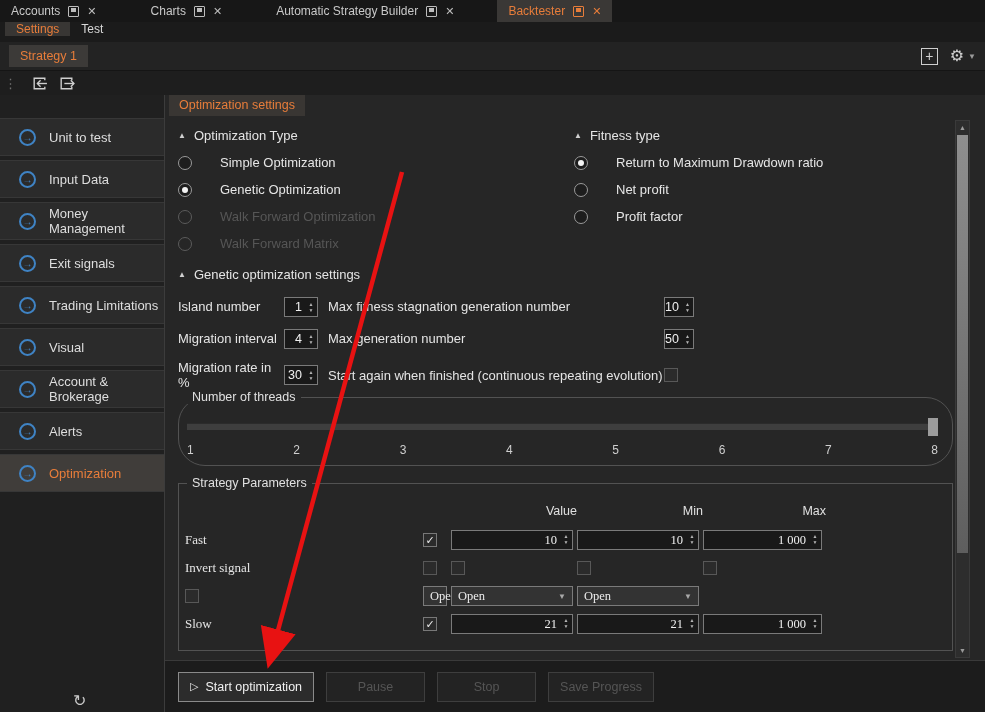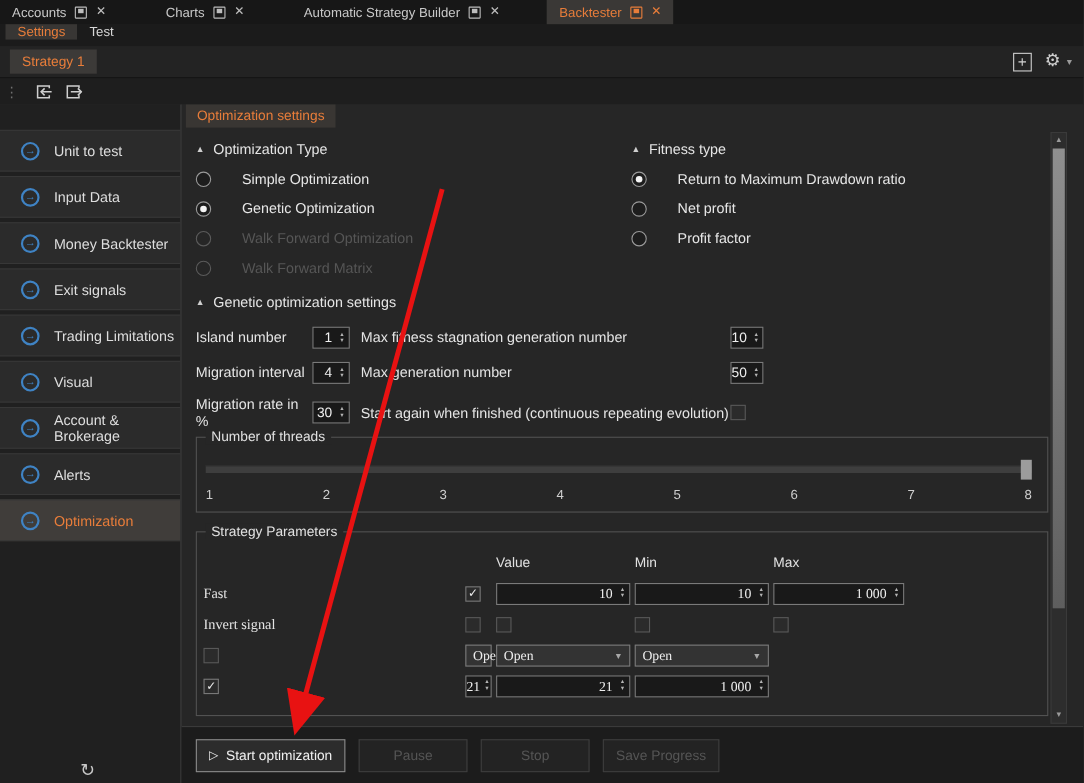--- a/index.html
+++ b/index.html
@@ -82,30 +82,30 @@
   .spin .arrows { width: 12px; display: flex; flex-direction: column; align-items: center; justify-content: center; gap: 2px; color: #b5b5b5; }
   .spin .arrows span { font-size: 5px; line-height: 4px; }
 
   .cb { width: 14px; height: 14px; background: #2b2b2b; border: 1px solid #787878; display: flex; align-items: center; justify-content: center; flex: none; }
   .cb.dim { border-color: #585858; }
   .cb.checked::after { content: "✓"; color: #ececec; font-size: 11px; line-height: 1; }
 
   .groupbox { border: 1px solid #525252; position: relative; padding: 20px 12px 8px 6px; }
   .gb-title { position: absolute; top: -8px; left: 8px; background: #262626; padding: 0 5px; font-size: 12.5px; color: #e0e0e0; white-space: nowrap; }
 
-  .threads-box { margin-top: 16px; }
+  .threads-box { margin-top: 16px; border-radius: 27px; }
   .slider { position: relative; height: 18px; margin: 0 2px; }
   .slider-track { position: absolute; left: 0; right: 0; top: 5px; height: 7px; background: #3e3e3e; border-top: 1px solid #2b2b2b; }
   .slider-thumb { position: absolute; right: 0; top: 0; width: 10px; height: 18px; background: #9c9c9c; }
   .ticks { display: flex; justify-content: space-between; margin-top: 7px; font-size: 12px; color: #cfcfcf; padding: 0 2px; }
 
   .params-box { margin-top: 17px; }
   .pg-head, .pg-row { display: grid; grid-template-columns: 238px 28px 126px 126px 123px; align-items: center; }
   .pg-head { margin-bottom: 12px; }
-  .pg-head .hcell { text-align: left; font-size: 12.5px; color: #e0e0e0; }
+  .pg-head .hcell { text-align: right; font-size: 12.5px; color: #e0e0e0; }
   .pg-row { margin-bottom: 8px; height: 20px; font-family: Liberation Serif, serif; }
   .pg-row .pname { font-size: 13px; color: #e4e4e4; }
   .pg-row .spin, .pg-row .select { margin-right: 4px; }
 
   .select { height: 20px; background: #333; border: 1px solid #7a7a7a; display: flex; align-items: center; padding: 0 6px; font-size: 12.5px; color: #ececec; }
   .select .caret { margin-left: auto; font-size: 8px; color: #a8a8a8; }
 
   
   .actionbar { position: absolute; left: 0; right: 0; bottom: 0; height: 52px; background: #1c1c1c; border-top: 1px solid #3a3a3a; display: flex; align-items: center; gap: 12px; padding-left: 13px; }
   .action-btn { height: 30px; min-width: 99px; padding: 0 11px; display: flex; align-items: center; justify-content: center; gap: 7px; font-size: 12.5px; background: #2c2c2c; border: 1px solid #8a8a8a; color: #f0f0f0; }
@@ -189,21 +189,21 @@
       <div class="side-item">
           <span class="side-icon">→</span>
           <span>Unit to test</span>
         </div>
         <div class="side-item">
           <span class="side-icon">→</span>
           <span>Input Data</span>
         </div>
         <div class="side-item">
           <span class="side-icon">→</span>
-          <span>Money Backtester</span>
+          <span>Money Management</span>
         </div>
         <div class="side-item">
           <span class="side-icon">→</span>
           <span>Exit signals</span>
         </div>
         <div class="side-item">
           <span class="side-icon">→</span>
           <span>Trading Limitations</span>
         </div>
         <div class="side-item">
@@ -432,20 +432,21 @@
                   </div>
                 </div>
                 <div>
                   <div class="select">
                     <span>Open</span>
                     <span class="caret">▼</span>
                   </div>
                 </div>
               </div>
               <div class="pg-row">
+                <span class="pname">Slow</span>
                 <div>
                   <span class="cb checked"></span>
                 </div>
                 <div>
                   <div class="spin">
                     <span class="num">21</span>
                     <span class="arrows">
                       <span>▲</span>
                       <span>▼</span>
                     </span>

